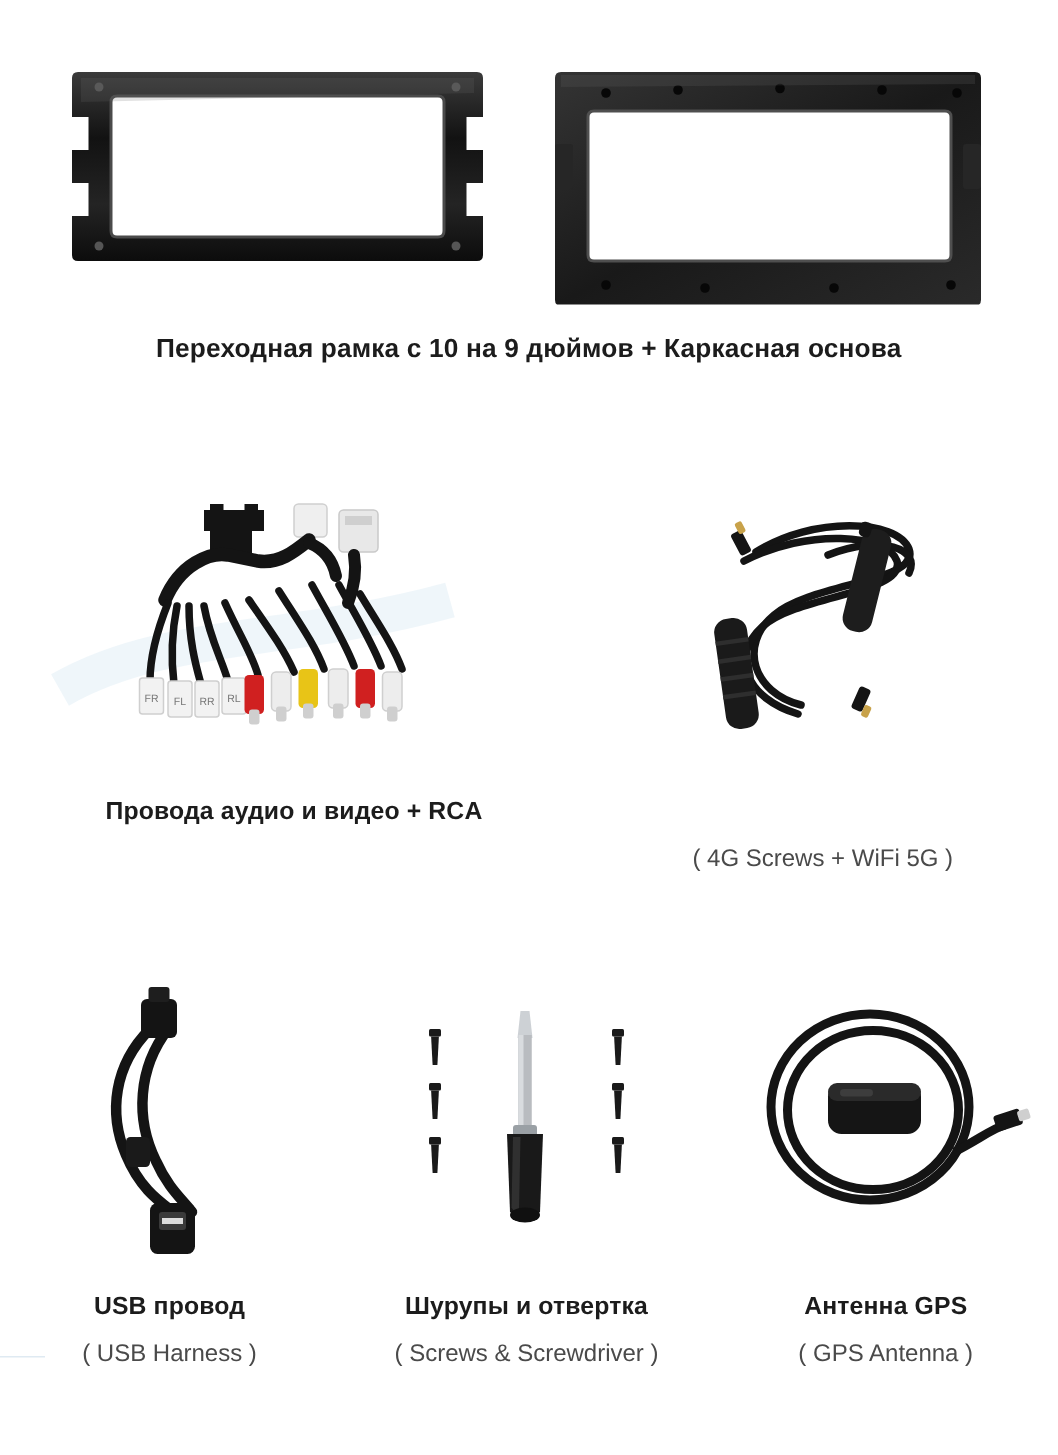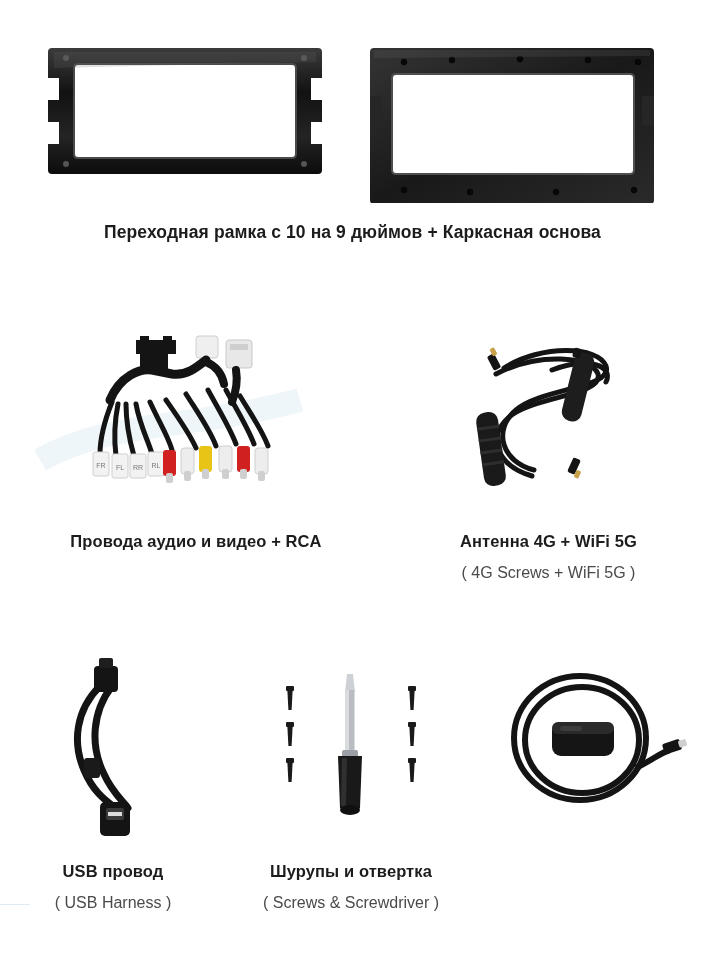--- a/index.html
+++ b/index.html
@@ -240,21 +240,20 @@
             <rect x="88" y="96" width="22" height="3"></rect>
             <rect x="88" y="108" width="22" height="3"></rect>
             <rect x="88" y="120" width="22" height="3"></rect>
             <rect x="88" y="132" width="22" height="3"></rect>
           </g>
 
           <rect x="176" y="22" width="20" height="70" rx="9" fill="#1d1d1d" transform="rotate(14 186 57)"></rect>
           <rect x="181" y="18" width="8" height="10" rx="3" fill="#141414" transform="rotate(14 185 23)"></rect>
         </svg>
       </div>
-      <div class="caption-ru">Антенна 4G + WiFi 5G</div>
       <div class="caption-en">( 4G Screws + WiFi 5G )</div>
     </div>
 
     <div class="hairline"></div>
   </div>
 
   <div class="row3">
 
     <div class="cell c2">
       <div class="cell-art">
@@ -346,16 +345,18 @@
             <rect x="204" y="94" width="8" height="7" rx="1.5" fill="#cfcfcf"></rect>
           </g>
 
           <g>
             <rect x="76" y="72" width="62" height="34" rx="9" fill="#151515"></rect>
             <rect x="76" y="72" width="62" height="12" rx="6" fill="#2a2a2a"></rect>
             <rect x="84" y="76" width="22" height="5" rx="2.5" fill="#3d3d3d"></rect>
           </g>
         </svg>
       </div>
+      <div class="caption-ru">Антенна GPS</div>
+      <div class="caption-en">( GPS Antenna )</div>
     </div>
   </div>
 
 </div>
 
 </body></html>

